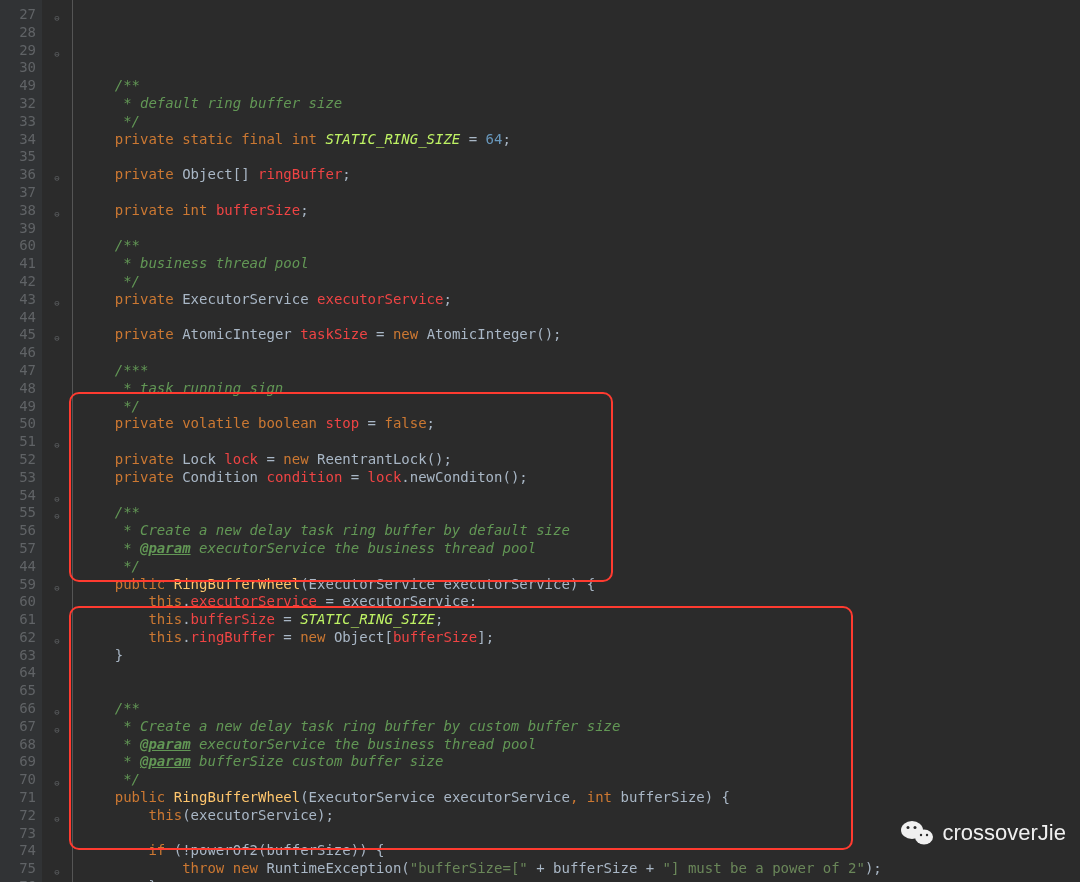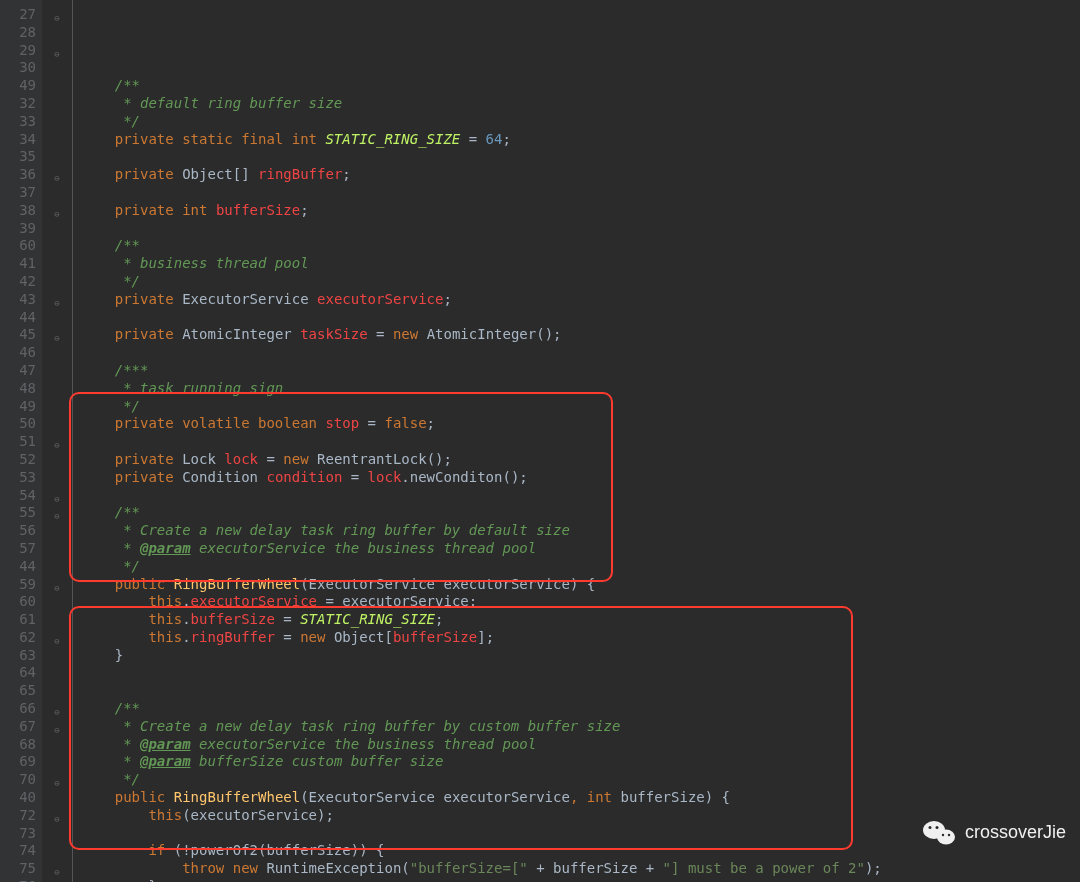--- a/index.html
+++ b/index.html
@@ -12,21 +12,21 @@
 .kw{color:#cc7832}
 .str{color:#6a8759}
 .num{color:#6897bb}
 .doc{color:#629755;font-style:italic}
 .tag{color:#629755;font-weight:bold;text-decoration:underline}
 .fld{color:#ef4444}
 .fldi{color:#bef264;font-style:italic}
 .cls{color:#ffc66d}
 .box1{position:absolute;border:2px solid #ff3b30;border-radius:10px;left:-4px;top:392px;width:540px;height:186px;pointer-events:none}
 .box2{position:absolute;border:2px solid #ff3b30;border-radius:10px;left:-4px;top:606px;width:780px;height:240px;pointer-events:none}
-.wm{position:absolute;right:14px;bottom:34px;display:flex;align-items:center;color:#f0f0f0;font-family:Arial,sans-serif;font-size:18px}
+.wm{position:absolute;right:14px;bottom:34px;display:flex;align-items:center;color:#f0f0f0;font-family:Arial,sans-serif;font-size:22px}
 .wm svg{margin-right:8px}
 </style>
 </head>
 <body>
 
 <div class="editor">
   <div class="gutter" id="gutter">
       <div class="ln">27</div>
       <div class="ln">28</div>
       <div class="ln">29</div>
@@ -64,21 +64,21 @@
       <div class="ln">61</div>
       <div class="ln">62</div>
       <div class="ln">63</div>
       <div class="ln">64</div>
       <div class="ln">65</div>
       <div class="ln">66</div>
       <div class="ln">67</div>
       <div class="ln">68</div>
       <div class="ln">69</div>
       <div class="ln">70</div>
-      <div class="ln">40</div>
+      <div class="ln">71</div>
       <div class="ln">72</div>
       <div class="ln">73</div>
       <div class="ln">74</div>
       <div class="ln">75</div>
       <div class="ln">76</div>
     </div>
   <div class="fold" id="fold">
       <div class="marker" style="top: 10px;">⊖</div>
       <div class="marker" style="top: 45.6px;">⊖</div>
       <div class="marker" style="top: 170.2px;">⊖</div>

